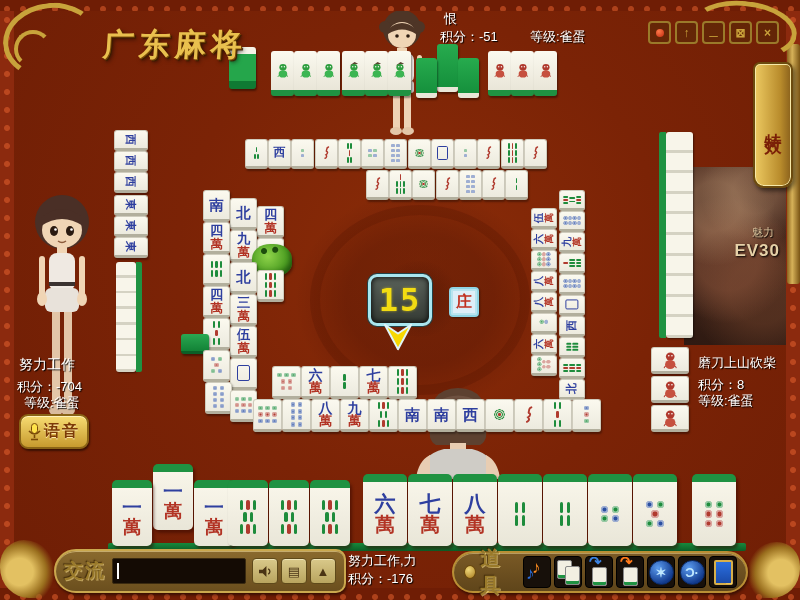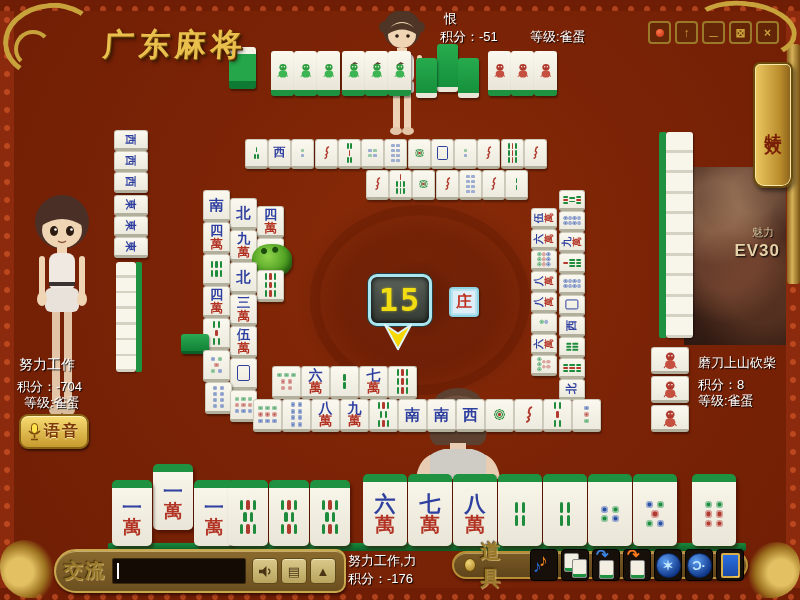--- a/index.html
+++ b/index.html
@@ -124,24 +124,24 @@
   #chat-input-wrap{position:relative;flex:1;height:26px;}
   #chat-input{width:100%;height:100%;box-sizing:border-box;background:#140b04;border:1px solid #3a2a10;border-radius:2px;color:#fff;font-size:13px;padding:0 4px;outline:none;}
   #chat-caret{position:absolute;left:5px;top:5px;width:2px;height:16px;background:#fff;}
   .chat-btn{width:24px;height:24px;background:linear-gradient(#d9c98a,#b9a55f);border:1px solid #5f4a1a;border-radius:4px;
     display:flex;align-items:center;justify-content:center;color:#4a3414;font-size:13px;cursor:pointer;flex:none;
     box-shadow:inset 0 1px 0 #f0e6bb;}
   
   #bottom-name{left:348px;top:552px;}
   #bottom-score{left:348px;top:570px;}
   
-  #props-bar{position:absolute;left:452px;top:551px;width:296px;height:28px;z-index:650;box-sizing:border-box;
+  #props-bar{position:absolute;left:452px;top:551px;width:296px;height:42px;z-index:650;box-sizing:border-box;
     background:linear-gradient(#7a5a26,#5f451a);border:2px solid #b98f35;border-radius:21px;
     box-shadow:inset 0 1px 0 rgba(255,235,170,.45),1px 2px 3px rgba(0,0,0,.5);
-    display:flex;align-items:center;padding:0 10px;gap:16px;}
+    display:flex;align-items:center;padding:0 10px;gap:9px;}
   #props-label-wrap{display:flex;align-items:center;gap:4px;margin-right:6px;cursor:pointer;}
   #props-coin{width:16px;height:12px;border-radius:50%;background:radial-gradient(circle at 35% 30%,#f0d879,#a87c20);border:1px solid #6b4a0e;}
   #props-label{font-size:20px;font-weight:bold;color:#9a7a2a;letter-spacing:2px;
     text-shadow:1px 1px 0 rgba(255,230,150,.55),-1px -1px 1px rgba(50,30,0,.7);}
   .pi{width:26px;height:30px;background:#17100a;border-radius:4px;position:relative;display:flex;align-items:center;justify-content:center;border:1px solid #000;cursor:pointer;flex:none;overflow:hidden;}
   .pi .note{position:absolute;font-size:17px;font-weight:bold;line-height:1;}
   .pi .n1{color:#2b6fe0;left:2px;top:8px;}.pi .n2{color:#ff8d1f;left:8px;top:2px;}
   .mini-tile{position:absolute;width:13px;height:17px;background:#f2efe2;border-radius:2px;border:1px solid #888;box-shadow:inset 0 -3px 0 #1f9242;}
   .pi-tiles .t1{left:2px;top:3px;}.pi-tiles .t2{left:10px;top:9px;}
   .pi-swap-blue .t1,.pi-swap-orange .t1{left:6px;top:10px;}

